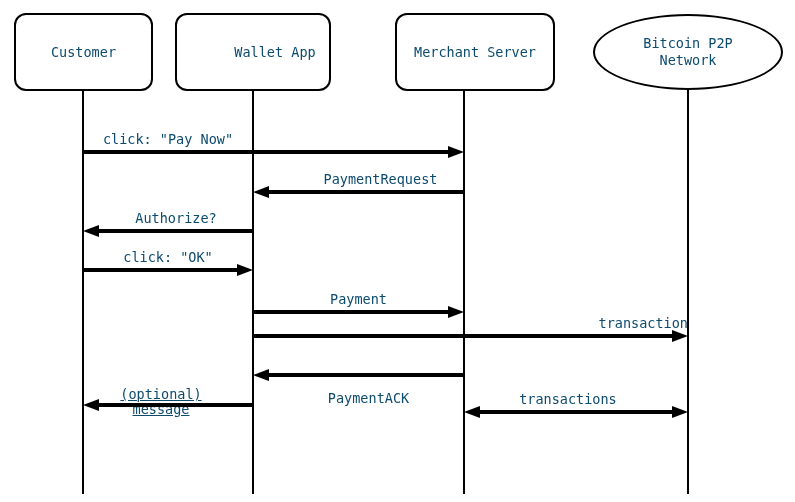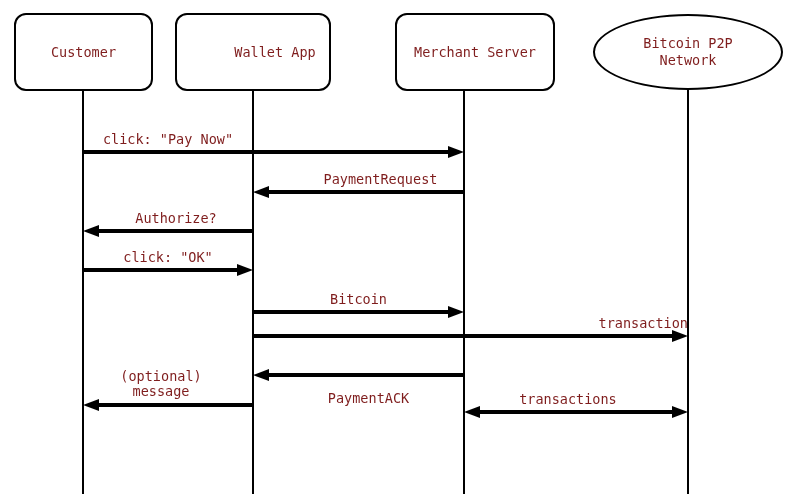--- a/index.html
+++ b/index.html
@@ -6,21 +6,21 @@
     margin: 0;
     padding: 0;
     background: #ffffff;
   }
   #canvas {
     position: relative;
     width: 795px;
     height: 502px;
     background: #ffffff;
     font-family: "DejaVu Sans Mono", "Liberation Mono", monospace;
-    color: #7f1d1d;
+    color: #0c4a6e;
     overflow: hidden;
   }
   .participant {
     position: absolute;
     box-sizing: border-box;
     border: 2.5px solid #000000;
     background: #ffffff;
     display: flex;
     align-items: center;
     justify-content: center;
@@ -83,33 +83,33 @@
   <div class="head head-left" style="left:253px; top:186px;"></div>
 
   <div class="msg-label" style="left:83px; top:211px; width:186px;">Authorize?</div>
   <div class="msg-line" style="left:99px; top:229px; width:154px;"></div>
   <div class="head head-left" style="left:83px; top:225px;"></div>
 
   <div class="msg-label" style="left:83px; top:250px; width:170px;">click: "OK"</div>
   <div class="msg-line" style="left:83px; top:268px; width:154px;"></div>
   <div class="head head-right" style="left:237px; top:264px;"></div>
 
-  <div class="msg-label" style="left:253px; top:292px; width:211px;">Bitcoin</div>
+  <div class="msg-label" style="left:253px; top:292px; width:211px;">Payment</div>
   <div class="msg-line" style="left:253px; top:310px; width:195px;"></div>
   <div class="head head-right" style="left:448px; top:306px;"></div>
 
   <div class="msg-label" style="left:464px; top:316px; width:224px;text-align:right;">transaction</div>
   <div class="msg-line" style="left:253px; top:334px; width:419px;"></div>
   <div class="head head-right" style="left:672px; top:330px;"></div>
 
   <div class="msg-label" style="left:253px; top:355px; width:231px;margin-top:36px;">PaymentACK</div>
   <div class="msg-line" style="left:269px; top:373px; width:195px;"></div>
   <div class="head head-left" style="left:253px; top:369px;"></div>
 
-  <div class="msg-label" style="left:83px; top:369px; width:156px;">(optional)
+  <div class="msg-label" style="left:83px; top:387px; width:156px;text-decoration:underline;">(optional)
 message</div>
   <div class="msg-line" style="left:99px; top:403px; width:154px;"></div>
   <div class="head head-left" style="left:83px; top:399px;"></div>
 
   <div class="msg-label" style="left:464px; top:392px; width:208px;">transactions</div>
   <div class="msg-line" style="left:480px; top:410px; width:192px;"></div>
   <div class="head head-left" style="left:464px; top:406px;"></div>
   <div class="head head-right" style="left:672px; top:406px;"></div>
 
 </div>

